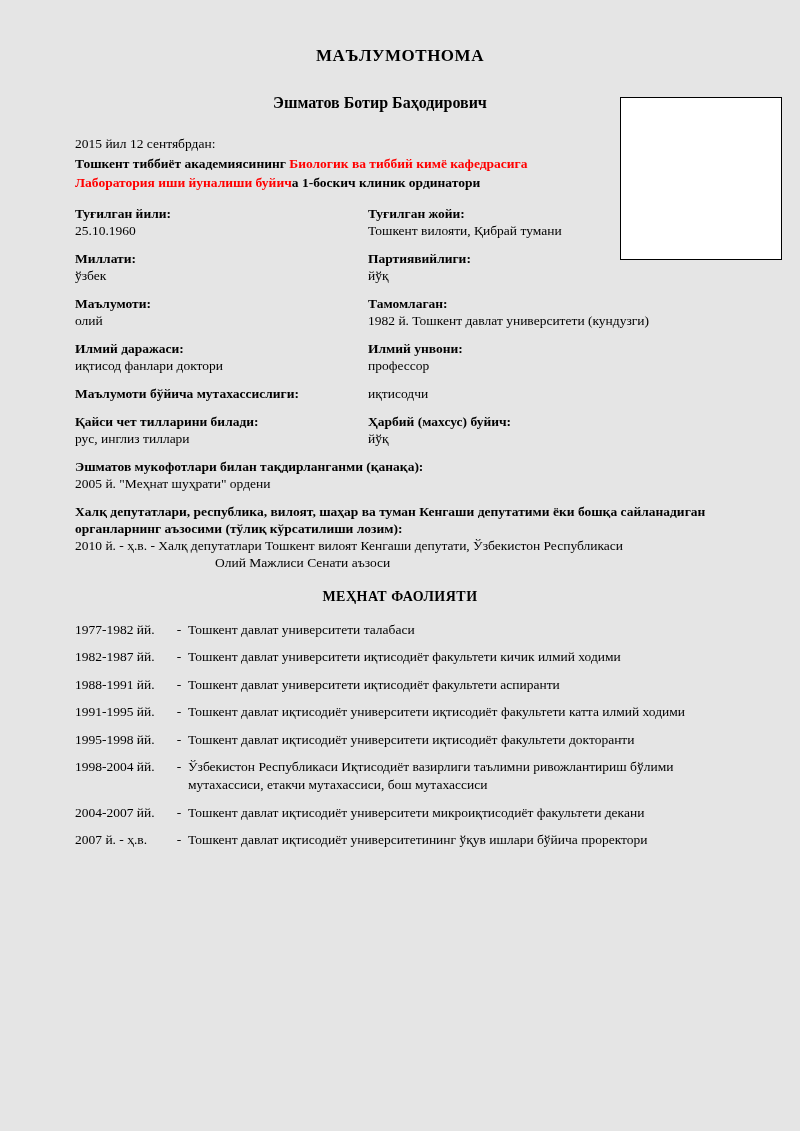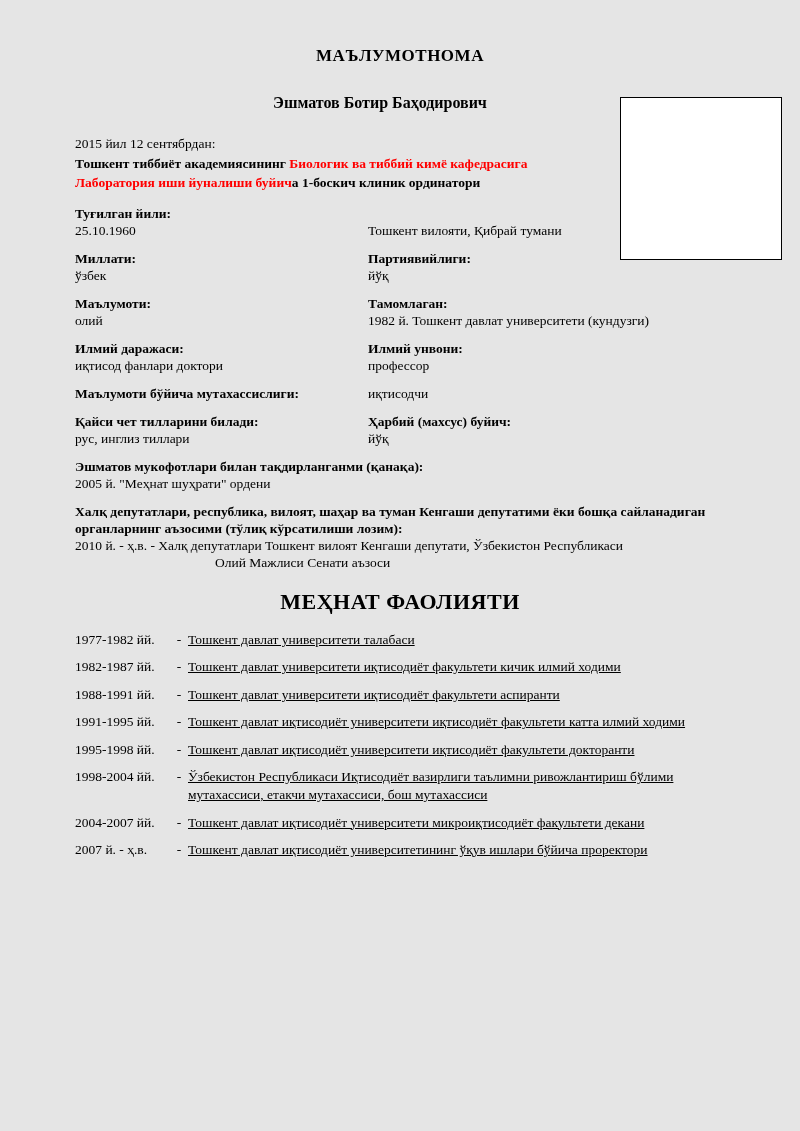--- a/index.html
+++ b/index.html
@@ -48,31 +48,31 @@
   .frow { display: flex; margin-bottom: 11px; line-height: 1.26; align-items: flex-end; }
   .fcol-left { width: 293px; padding-right: 10px; }
   .fcol-right { flex: 1; }
   .flabel { font-weight: bold; }
   .fvalue { font-weight: normal; }
 
   .fullrow { margin-bottom: 11px; line-height: 1.26; }
   .deputy-line2 { margin-left: 140px; }
 
   .section-title {
-    font-size: 22px;
+    font-size: 14px;
     font-weight: bold;
     text-align: center;
     margin: 18px 0 16px 0;
     letter-spacing: 0.5px;
   }
 
   .entry { display: flex; margin-bottom: 10px; line-height: 1.3; }
   .entry .period { flex: 0 0 95px; }
   .entry .sep { flex: 0 0 18px; text-align: center; }
-  .entry .etext { flex: 1; text-decoration: underline; }
+  .entry .etext { flex: 1; }
 </style>
 </head>
 <body>
 
 <div class="page">
 
   <div class="photo-box"></div>
 
   <div class="content">
 
@@ -85,20 +85,21 @@
       <p class="pos-line bold"><span>Тошкент тиббиёт академиясининг </span><span class="red">Биологик ва тиббий кимё кафедрасига</span></p>
       <p class="pos-line bold"><span class="red">Лаборатория иши йуналиши буйич</span><span>а 1-боскич клиник ординатори</span></p>
     </div>
 
     <div class="frow">
       <div class="fcol-left">
         <div class="flabel">Туғилган йили:</div>
         <div class="fvalue">25.10.1960</div>
       </div>
       <div class="fcol-right">
+        <div class="flabel">Туғилган жойи:</div>
         <div class="fvalue">Тошкент вилояти, Қибрай тумани</div>
       </div>
     </div>
 
     <div class="frow">
       <div class="fcol-left">
         <div class="flabel">Миллати:</div>
         <div class="fvalue">ўзбек</div>
       </div>
       <div class="fcol-right">

